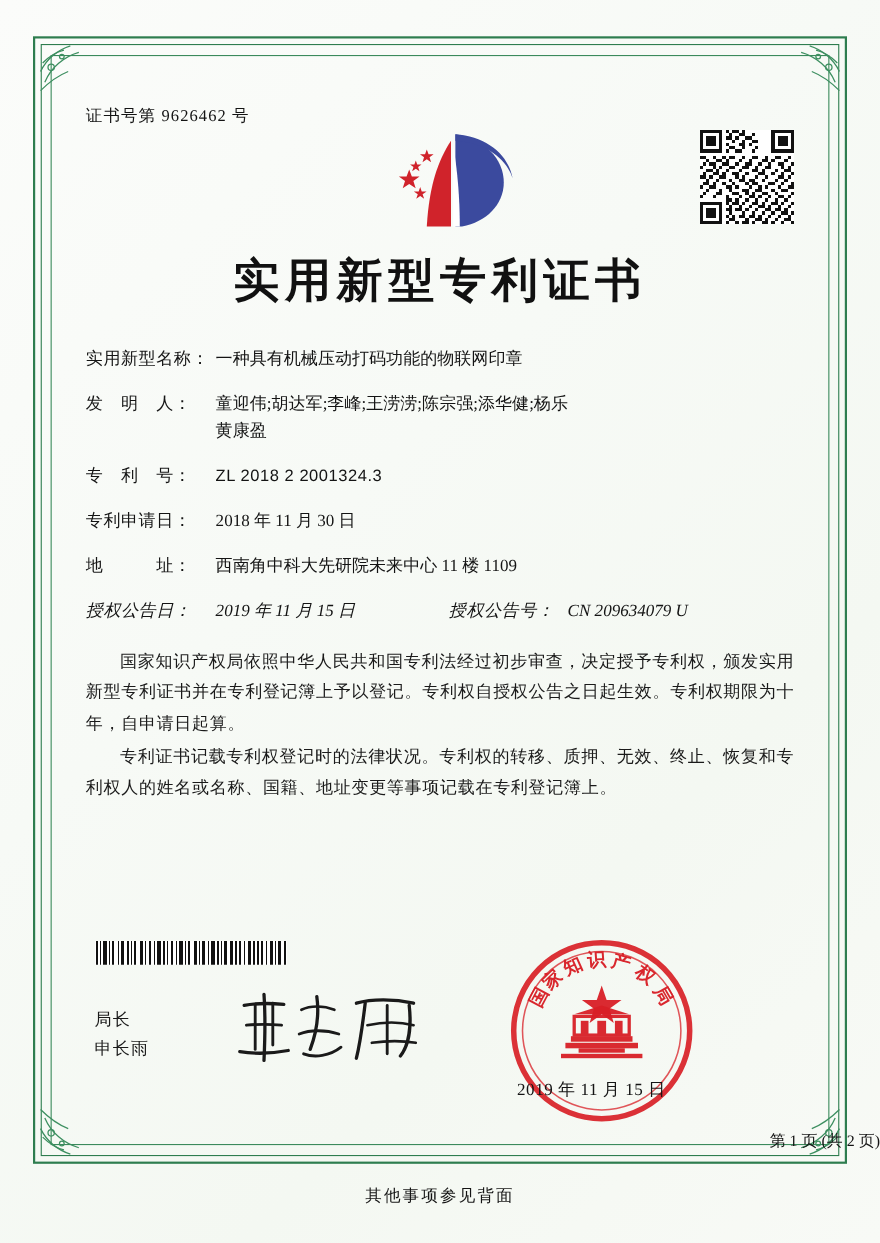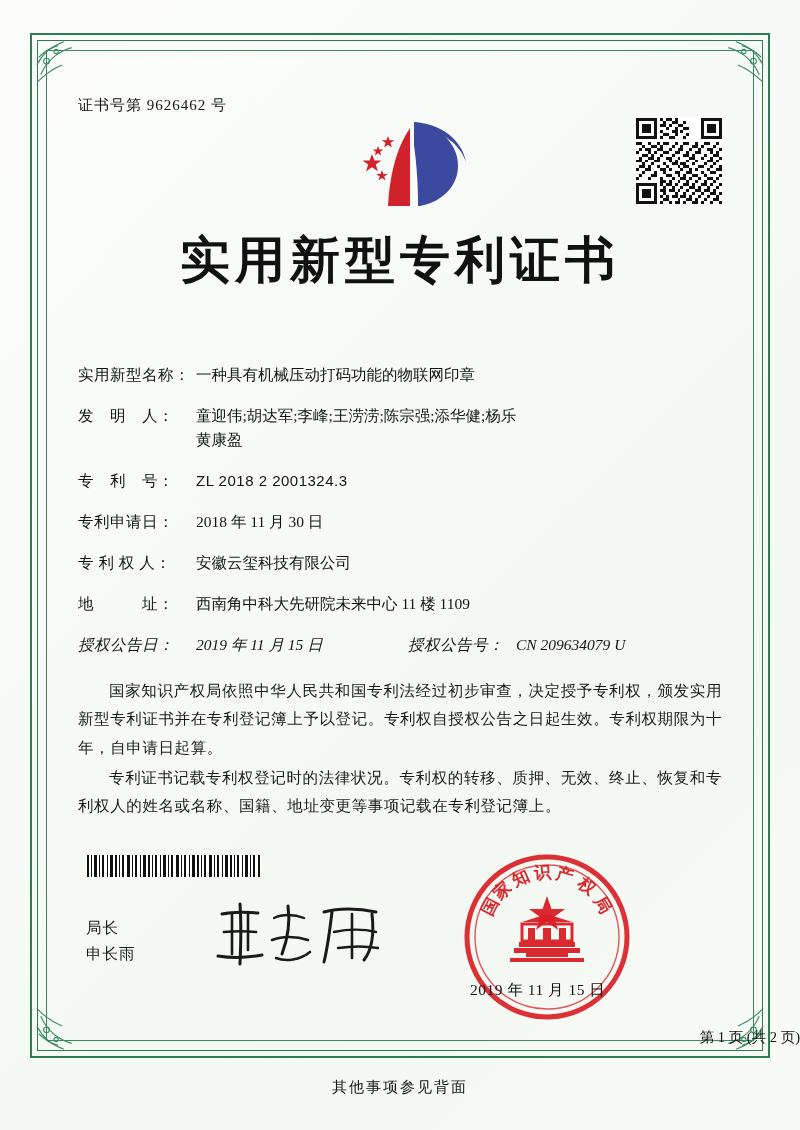--- a/index.html
+++ b/index.html
@@ -89,30 +89,30 @@
     position: absolute;
     right: 0;
     top: 22px;
     width: 86px;
     height: 86px;
   }
   .qr svg { width:100%; height:100%; display:block; }
 
   .title {
     text-align: center;
-    font-size: 50px;
+    font-size: 42px;
     font-weight: bold;
     letter-spacing: 5px;
     margin-top: 112px;
     color: #111;
     font-family: "Liberation Serif", serif;
   }
 
   .fields {
-    margin-top: 69px;
+    margin-top: 32px;
     font-size: 15.5px;
     line-height: 1.55;
   }
   .row {
     display: flex;
     margin-bottom: 17px;
     align-items: flex-start;
   }
   .lbl {
     width: 118px;
@@ -518,24 +518,20 @@
       <div class="row">
         <div class="lbl">专　利　号：</div>
         <div class="val val-mono">ZL 2018 2 2001324.3</div>
       </div>
 
       <div class="row">
         <div class="lbl">专利申请日：</div>
         <div class="val">2018 年 11 月 30 日</div>
       </div>
 
-      <div class="row">
-        <div class="lbl">专 利 权 人：</div>
-        <div class="val">安徽云玺科技有限公司</div>
-      </div>
 
       <div class="row">
         <div class="lbl">地　　　址：</div>
         <div class="val">
           <span class="line2">西南角中科大先研院未来中心 11 楼 1109</span>
         </div>
       </div>
 
       <div class="row row-split">
         <div class="half first">

